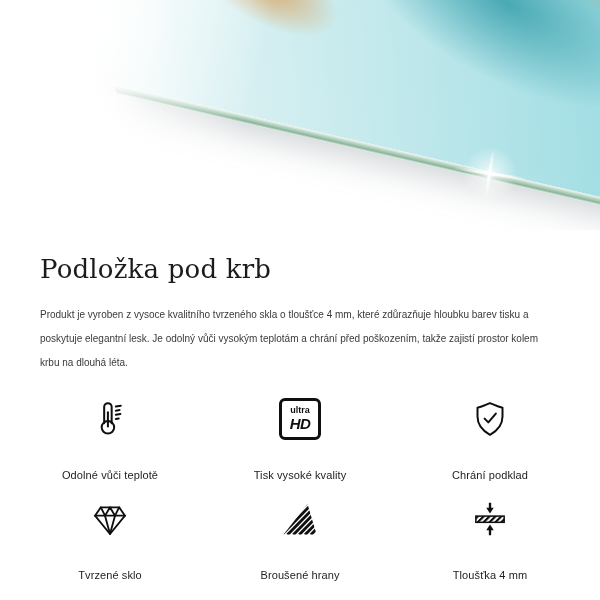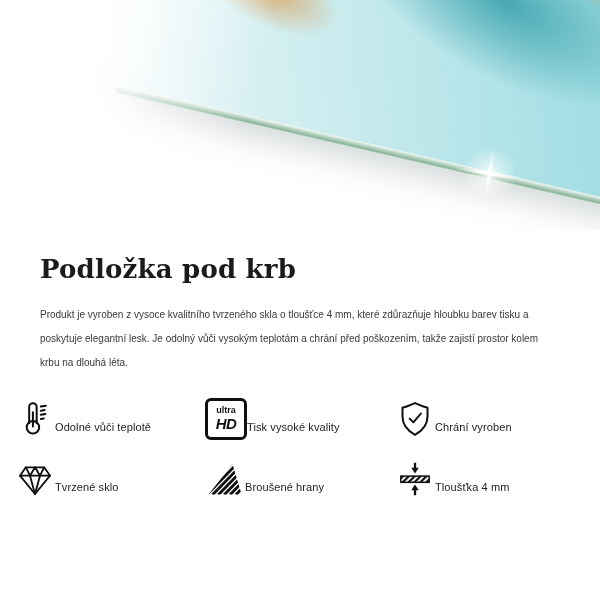--- a/index.html
+++ b/index.html
@@ -44,36 +44,36 @@
     background:linear-gradient(90deg, rgba(255,255,255,0) 0%, #fff 45%, #fff 55%, rgba(255,255,255,0) 100%);
     transform:rotate(9deg);}
   .sparkle::after{content:"";position:absolute;left:35px;top:8px;width:3px;height:50px;
     background:linear-gradient(180deg, rgba(255,255,255,0) 0%, #fff 45%, #fff 55%, rgba(255,255,255,0) 100%);
     transform:rotate(9deg);}
 
   
   .content{padding:6px 40px 0;}
   .title{
     font-family:"DejaVu Serif","Liberation Serif",serif;
-    font-size:26px;line-height:32px;font-weight:700;color:#1b1b1b;letter-spacing:0.2px;
+    font-size:26px;line-height:32px;font-weight:400;color:#1b1b1b;letter-spacing:0.2px;
   }
   .title span{display:block;}
   .description{
     margin-top:16px;max-width:548px;
     font-size:10px;line-height:24px;color:#3a3a3a;
   }
 
   
   .features{
     margin-top:22px;padding:0 15px;
     display:grid;grid-template-columns:repeat(3,1fr);row-gap:16px;
   }
-  .feature{display:flex;flex-direction:row;align-items:center;text-align:center;}
+  .feature{display:flex;flex-direction:column;align-items:center;text-align:center;}
   .icon-box{height:44px;display:flex;align-items:center;justify-content:center;}
-  .feature .label{margin-top:17px;font-size:11px;color:#1d1d1d;letter-spacing:0.1px;}
+  .feature .label{margin-top:28px;font-size:11px;color:#1d1d1d;letter-spacing:0.1px;}
   .icon-box svg{display:block;}
 
   .uhd-box{
     width:36px;height:36px;border:3px solid #0f0f0f;border-radius:6px;
     display:flex;flex-direction:column;align-items:center;justify-content:center;line-height:1;
     color:#0f0f0f;
   }
   .uhd-top{font-size:9px;font-weight:bold;}
   .uhd-bottom{font-size:15px;font-weight:bold;letter-spacing:-0.5px;margin-top:1px;font-style:italic;}
 </style>
@@ -120,21 +120,21 @@
     <div class="label">Tisk vysoké kvality</div>
   </div>
 
   <div class="feature">
     <div class="icon-box">
       <svg width="40" height="40" viewBox="0 0 48 48" fill="none" stroke="#0f0f0f" stroke-width="2.4" stroke-linecap="round" stroke-linejoin="round">
         <path d="M24 5 C29 7.2 34 9.3 39 10.5 V21 C39 31.5 32.5 38.3 24 43 C15.5 38.3 9 31.5 9 21 V10.5 C14 9.3 19 7.2 24 5 Z"></path>
         <path d="M17.5 23.5 L22 28 L31 17.5"></path>
       </svg>
     </div>
-    <div class="label">Chrání vyroben</div>
+    <div class="label">Chrání podklad</div>
   </div>
 
   <div class="feature">
     <div class="icon-box">
       <svg width="40" height="40" viewBox="0 0 48 48" fill="none" stroke="#0f0f0f" stroke-width="2.2" stroke-linecap="round" stroke-linejoin="round">
         <path d="M13 10 H35 L42 20 L24 42 L6 20 Z"></path>
         <path d="M6 20 H42"></path>
         <path d="M13 10 L18 20 L24 10 L30 20 L35 10"></path>
         <path d="M18 20 L24 42 L30 20"></path>
       </svg>

